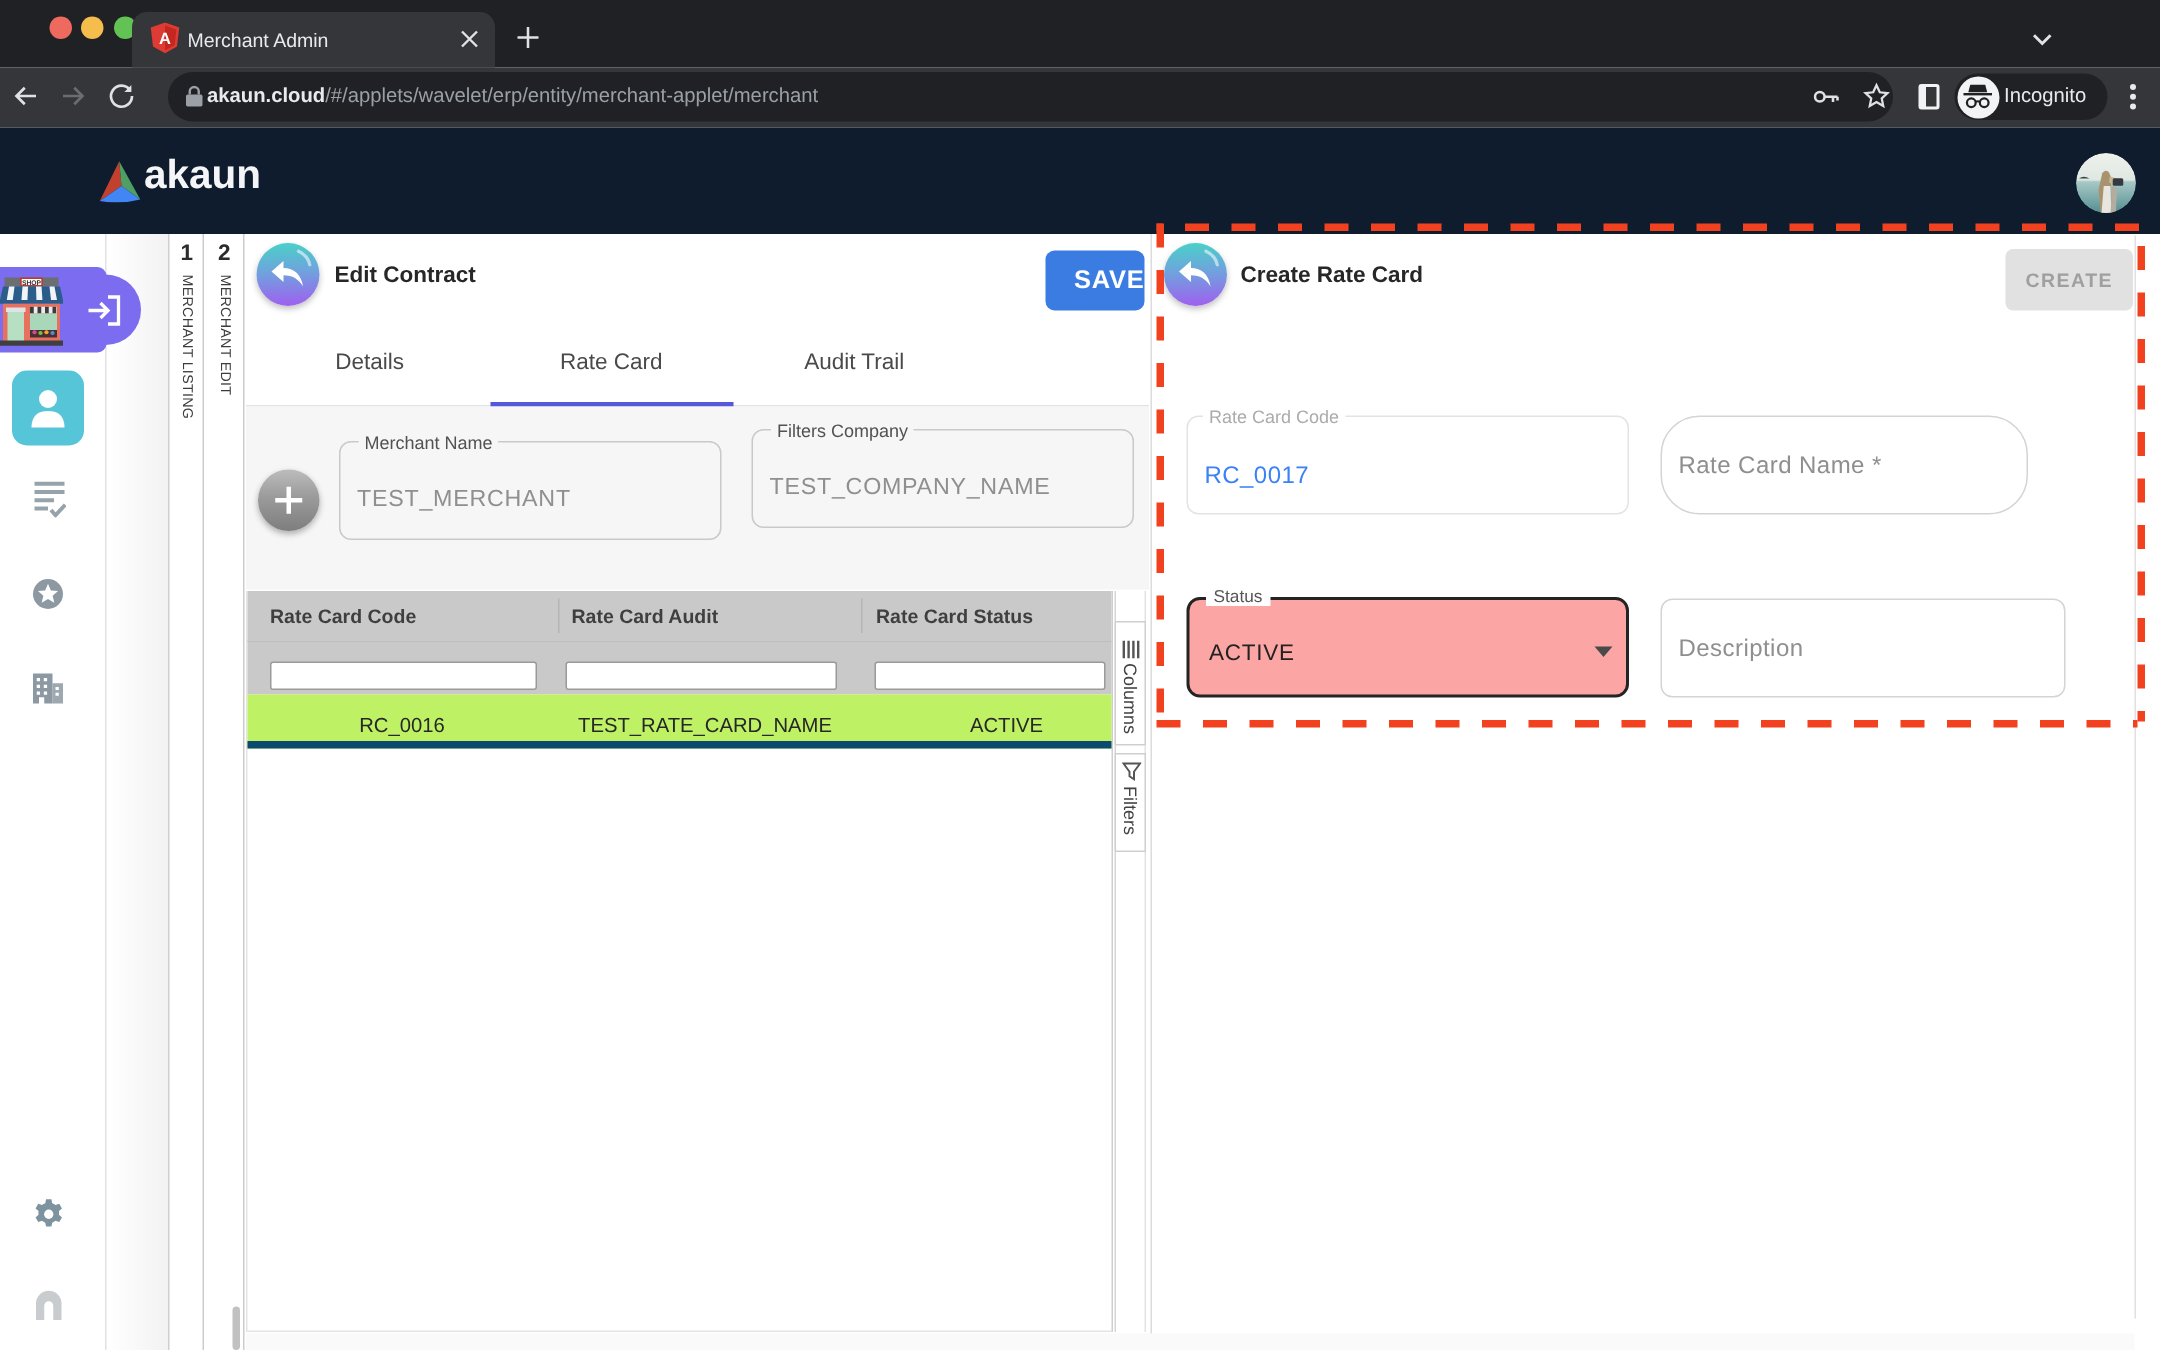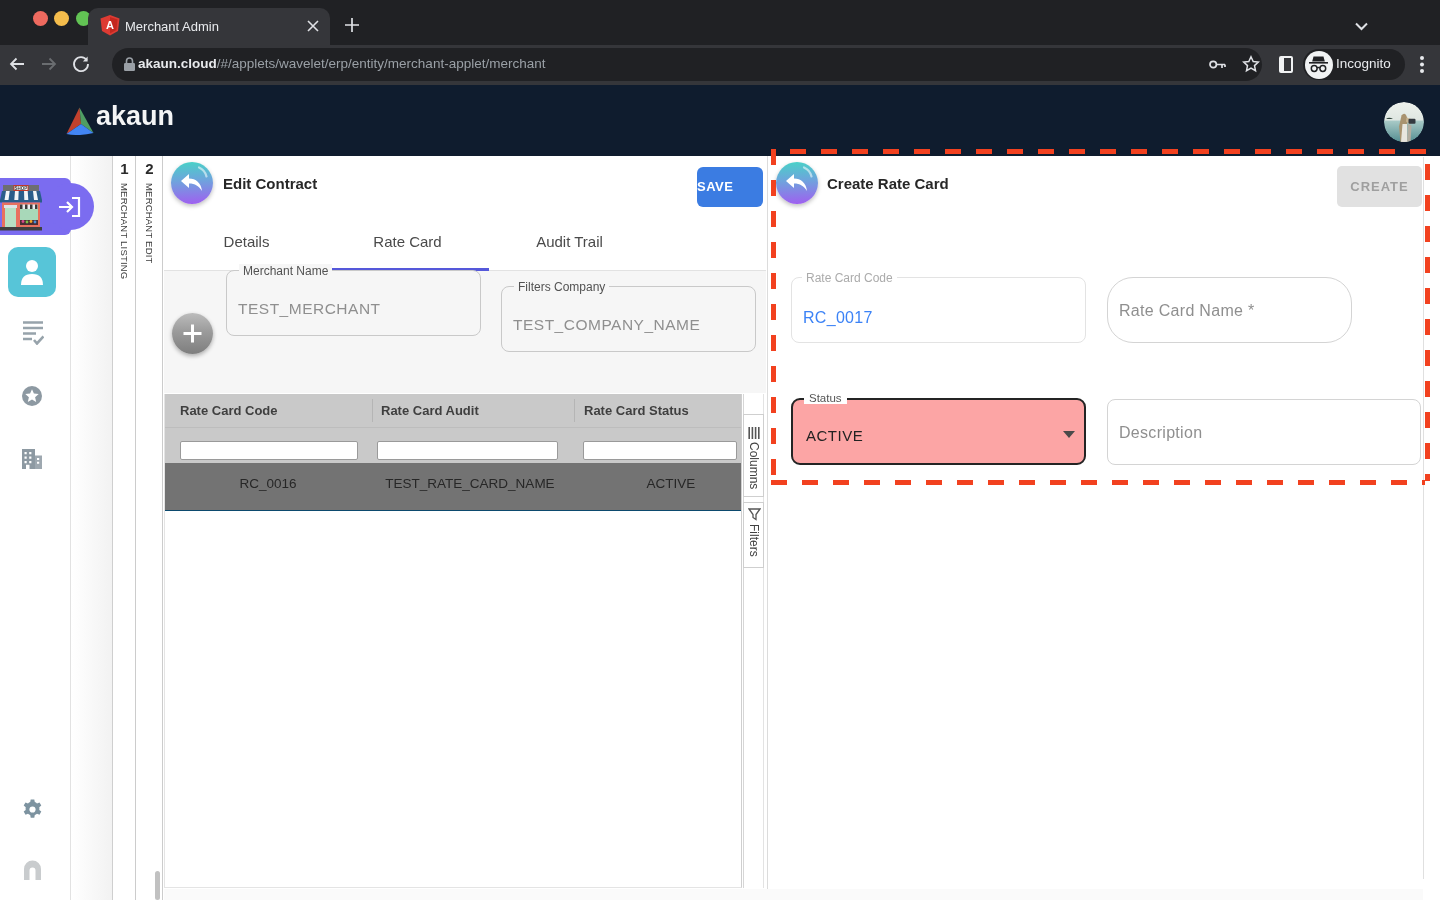--- a/index.html
+++ b/index.html
@@ -32,37 +32,37 @@
 .vcol .num { position:absolute; width:100%; text-align:center; top:4px; font-size:15px; font-weight:bold; color:#2b2b2b; }
 .vcol .vtxt { position:absolute; left:50%; transform:translateX(-50%); top:27px; writing-mode:vertical-rl; font-size:9.5px; color:#3c3c3c; letter-spacing:0.2px; }
 #teal { left:8px; top:247px; width:48px; height:50px; border-radius:10px; background:#57c5d8; }
 #purplepill { left:0px; top:178px; width:71px; height:57px; background:#7b6cf0; border-radius:0 6px 6px 0; }
 #purplebump { left:47px; top:183px; width:47px; height:47px; background:#7b6cf0; border-radius:50%; }
 
 
 #lpanel { left:164px; top:156px; width:602px; height:744px; background:#fff; }
 .gradbtn { position:absolute; width:42px; height:42px; border-radius:50%; background:linear-gradient(178deg,#48d2c7 0%,#6fa3dd 45%,#a05ef0 100%); box-shadow:0 2px 4px rgba(0,0,0,0.25); }
 .paneltitle { position:absolute; font-size:15px; font-weight:bold; color:#272727; }
-#savebtn { position:absolute; left:533px; top:11px; width:66px; height:40px; background:#3b7ce2; border-radius:6px; color:#fff; font-weight:bold; font-size:13px; text-align:left; line-height:40px; letter-spacing:0.5px; }
+#savebtn { position:absolute; left:533px; top:11px; width:66px; height:40px; background:#3b7ce2; border-radius:6px; color:#fff; font-weight:bold; font-size:17px; text-align:right; line-height:40px; letter-spacing:0.5px; }
 .tab { position:absolute; top:77px; width:161px; text-align:center; font-size:15px; color:#4a4a4a; }
 #tabline { position:absolute; left:0; top:114px; width:602px; height:1px; background:#e2e2e2; }
 #tabind { position:absolute; left:163px; top:112px; width:162px; height:3px; background:#5558da; }
 #greysec { position:absolute; left:0; top:115px; width:602px; height:122px; background:#f6f6f6; }
 .ofield { position:absolute; border:1px solid #c9c9c9; border-radius:8px; height:66px; background:transparent; }
 .ofield .lbl { position:absolute; left:12px; top:-7px; font-size:12px; color:#525252; background:#f6f6f6; padding:0 4px; }
 .ofield .val { position:absolute; left:11px; top:29px; font-size:15.5px; color:#8f8f8f; letter-spacing:0.5px; }
 #fab { position:absolute; left:8px; top:157px; width:41px; height:41px; border-radius:50%; background:linear-gradient(180deg,#bcbcbc 0%,#9b9b9b 45%,#7e7e7e 100%); box-shadow:0 2px 4px rgba(0,0,0,0.3); color:#fff; font-size:30px; text-align:center; line-height:38px; font-weight:normal; }
 
 
 #tbl { position:absolute; left:0px; top:238px; width:578px; height:494px; border-left:1px solid #e4e4e4; border-right:1px solid #cfcfcf; border-bottom:1px solid #e4e4e4; background:#fff; }
 #thead { position:absolute; left:0; top:0; width:576px; height:33px; background:#c9c9c9; }
 .th { position:absolute; top:9px; font-size:13px; font-weight:bold; color:#3f3f3f; }
 #tfilter { position:absolute; left:0; top:33px; width:576px; height:36px; background:#c9c9c9; border-top:1px solid #bdbdbd; }
 .fin { position:absolute; top:13px; height:19px; background:#fff; border:1px solid #9a9a9a; border-radius:2px; }
-#trow { position:absolute; left:0; top:69px; width:576px; height:48px; background:#737373; border-bottom:1px solid #0c4a6e; }
+#trow { position:absolute; left:0; top:69px; width:576px; height:36px; background:#bef264; border-bottom:5px solid #0c4a6e; }
 .td { position:absolute; top:13px; font-size:13.5px; font-weight:normal; color:#272727; width:190px; text-align:center; }
 
 
 #cstrip { left:743px; top:394px; width:21px; height:494px; background:#fff; border-left:1px solid #d6d6d6; border-right:1px solid #e3e3e3; }
 .sidetab { position:absolute; left:-1px; width:21px; background:#fff; border:1px solid #cfcfcf; }
 .sidetab .vt { position:absolute; left:50%; transform:translateX(-50%); writing-mode:vertical-rl; font-size:12px; color:#424242; }
 
 
 #rpanel { left:767px; top:156px; width:673px; height:744px; background:#fff; border-left:1px solid #dcdcdc; }
 #createbtn { position:absolute; left:569px; top:10px; width:85px; height:41px; background:#e1e1e1; border-radius:5px; color:#9f9f9f; font-weight:bold; font-size:13px; text-align:center; line-height:41px; letter-spacing:1px; }
@@ -244,21 +244,21 @@
   <div class="tab" style="left:163px;">Rate Card</div>
   <div class="tab" style="left:325px;">Audit Trail</div>
   <div id="tabline"></div>
   <div id="tabind"></div>
   <div id="greysec"></div>
   <div id="fab">
       <svg style="position:absolute;left:10px;top:10px" width="21" height="21" viewBox="0 0 21 21">
         <path d="M10.5 1.5 V19.5 M1.5 10.5 H19.5" stroke="#fff" stroke-width="3"></path>
       </svg>
     </div>
-  <div class="ofield" style="left:62px;top:114px;width:255px;text-align:right;">
+  <div class="ofield" style="left:62px;top:138px;width:255px;text-align:right;">
     <div class="lbl">Merchant Name</div>
     <div class="val">TEST_MERCHANT</div>
   </div>
   <div class="ofield" style="left:337px;top:130px;width:255px;">
     <div class="lbl">Filters Company</div>
     <div class="val">TEST_COMPANY_NAME</div>
   </div>
   <div id="tbl">
     <div id="thead">
       <div class="th" style="left:15px;">Rate Card Code</div>
@@ -310,21 +310,21 @@
     <div class="ph" style="top:31px;color:#3b82f6;">RC_0017</div>
   </div>
   <div class="rfield" style="left:339px;top:121px;width:245px;border-radius:26px;">
     <div class="ph" style="top:24px;">Rate Card Name *</div>
   </div>
   <div id="statusf">
     <div class="lbl">Status</div>
     <div class="val">ACTIVE</div>
     <div id="caret"></div>
   </div>
-  <div class="rfield" style="left:339px;top:243px;width:314px;">
+  <div class="rfield" style="left:339px;top:243px;width:270px;">
     <div class="ph" style="top:24px;">Description</div>
   </div>
 </div>
 
 <div class="abs" style="left:1423px;top:157px;width:1px;height:722px;background:#e0e0e0;"></div>
 <div class="abs" style="left:164px;top:889px;width:1259px;height:11px;background:#fafafa;"></div>
 
 <div class="abs" style="left:155px;top:871px;width:5px;height:29px;background:#c1c1c1;border-radius:3px;"></div>
 
 <svg class="abs" style="left:0;top:0;pointer-events:none" width="1440" height="900">

